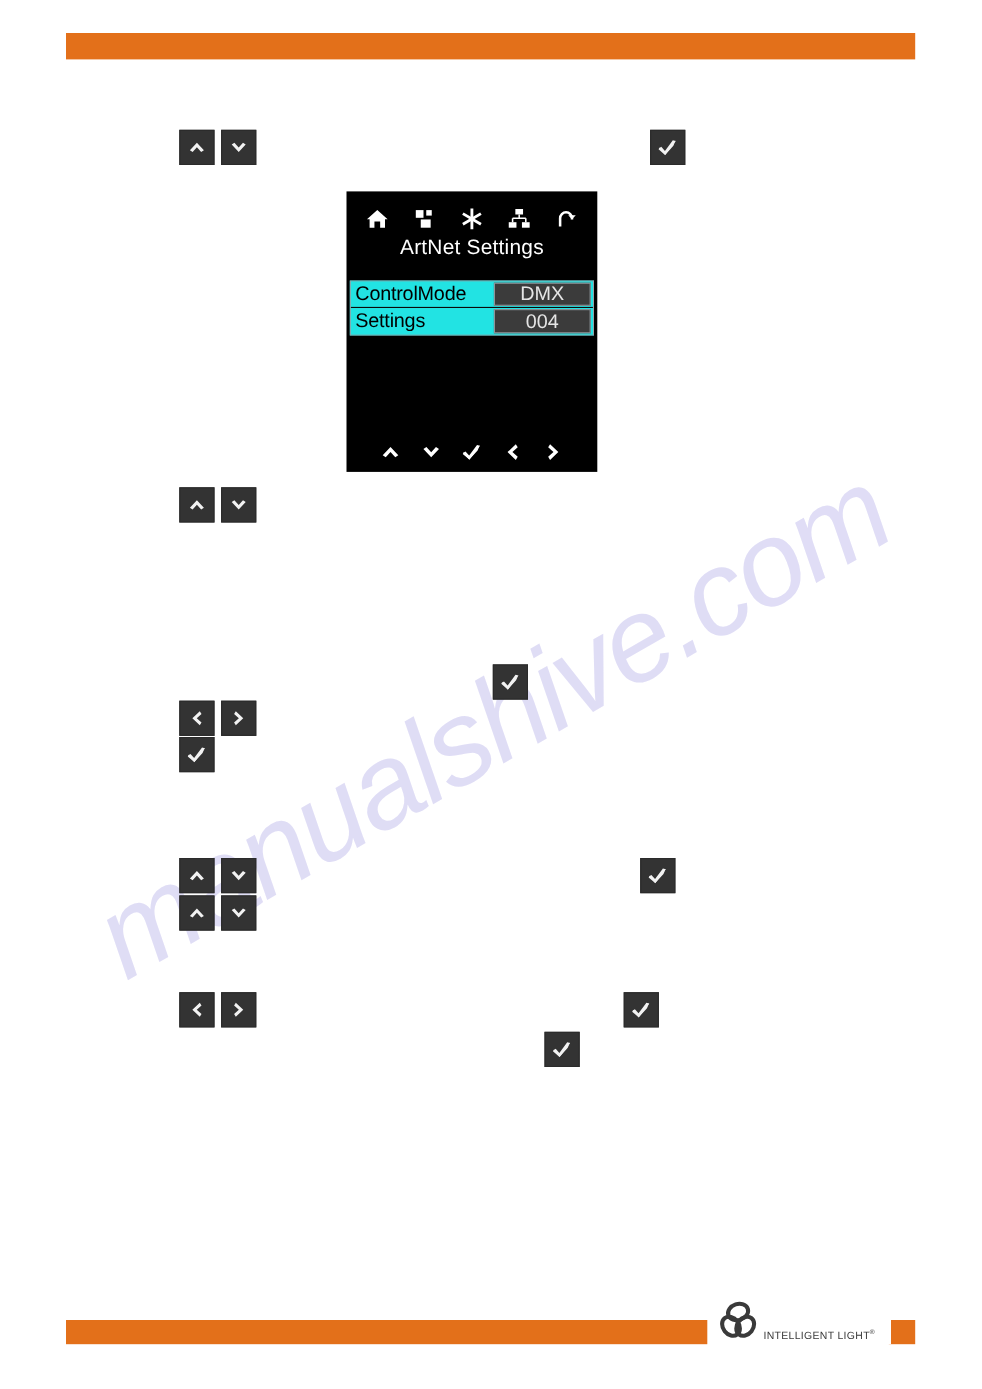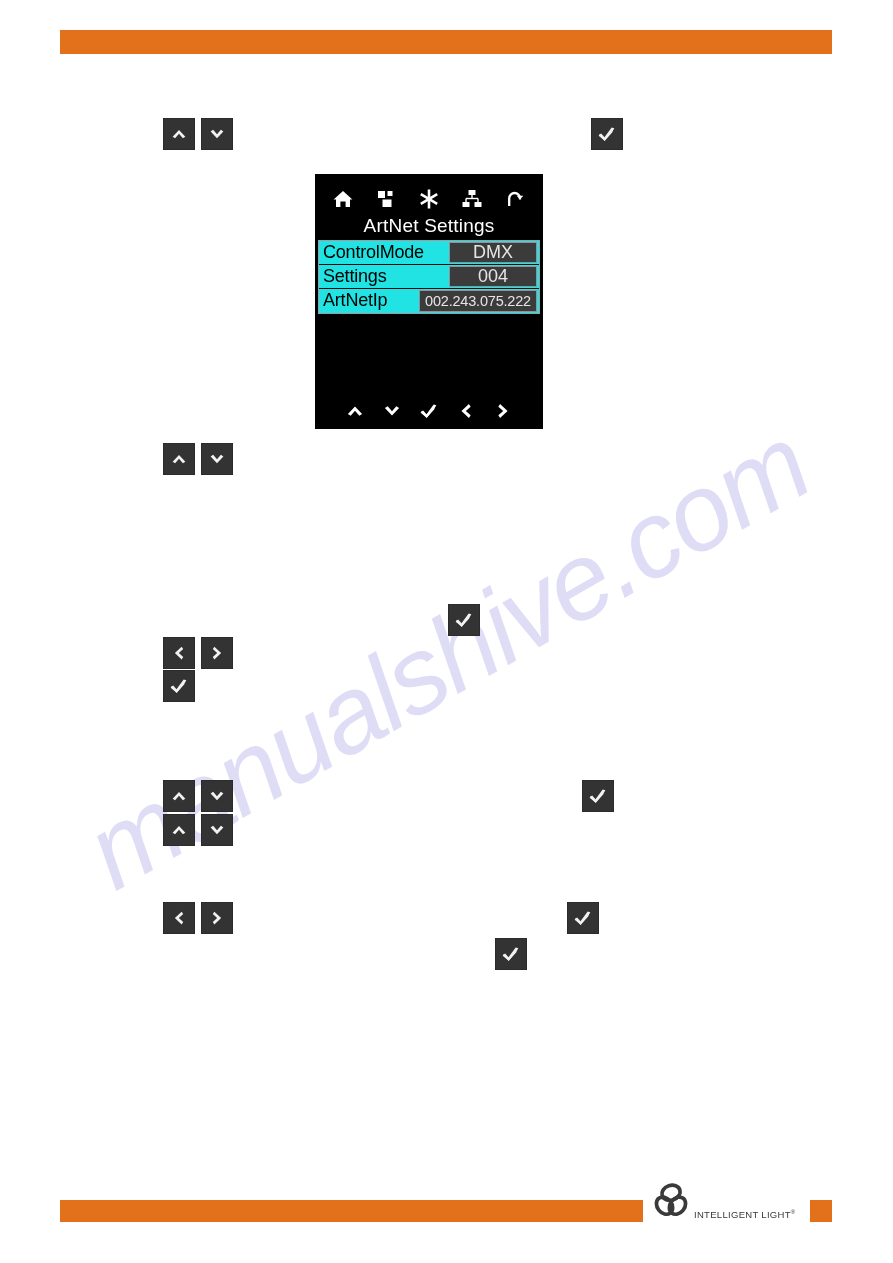--- a/index.html
+++ b/index.html
@@ -155,21 +155,21 @@
     text-align: center;
     color: #ffffff;
     font-family: "Liberation Sans", sans-serif;
     font-size: 19px;
     line-height: 20px;
     margin-top: -2px;
     margin-bottom: 3px;
     letter-spacing: 0.2px;
   }
   #lcd-rows {
-    margin: 1px 3px;
+    margin: 16px 3px;
     border: 1px solid #9aa0a6;
     background: #00e5e5;
     box-sizing: border-box;
   }
   .lcd-row {
     display: flex;
     align-items: stretch;
     height: 24px;
     background: #22e3e3;
     border-bottom: 1px solid #0a0a0a;
@@ -287,24 +287,20 @@
 
     <div id="lcd-rows">
         <div class="lcd-row short">
           <div class="rlabel">ControlMode</div>
           <div class="rvalue">DMX</div>
         </div>
         <div class="lcd-row short">
           <div class="rlabel">Settings</div>
           <div class="rvalue">004</div>
         </div>
-        <div class="lcd-row wide">
-          <div class="rlabel">ArtNetIp</div>
-          <div class="rvalue">002.243.075.222</div>
-        </div>
       </div>
 
     <div id="lcd-spacer"></div>
 
     <div id="lcd-softkeys">
         <div class="sk">
           <svg width="20" height="20" viewBox="0 0 24 24" aria-hidden="true">
             <path d="M12 6.5 L20.5 15.5 L17.2 17.6 L12 11.8 L6.8 17.6 L3.5 15.5 Z" fill="#ffffff"></path>
           </svg>
         </div>

